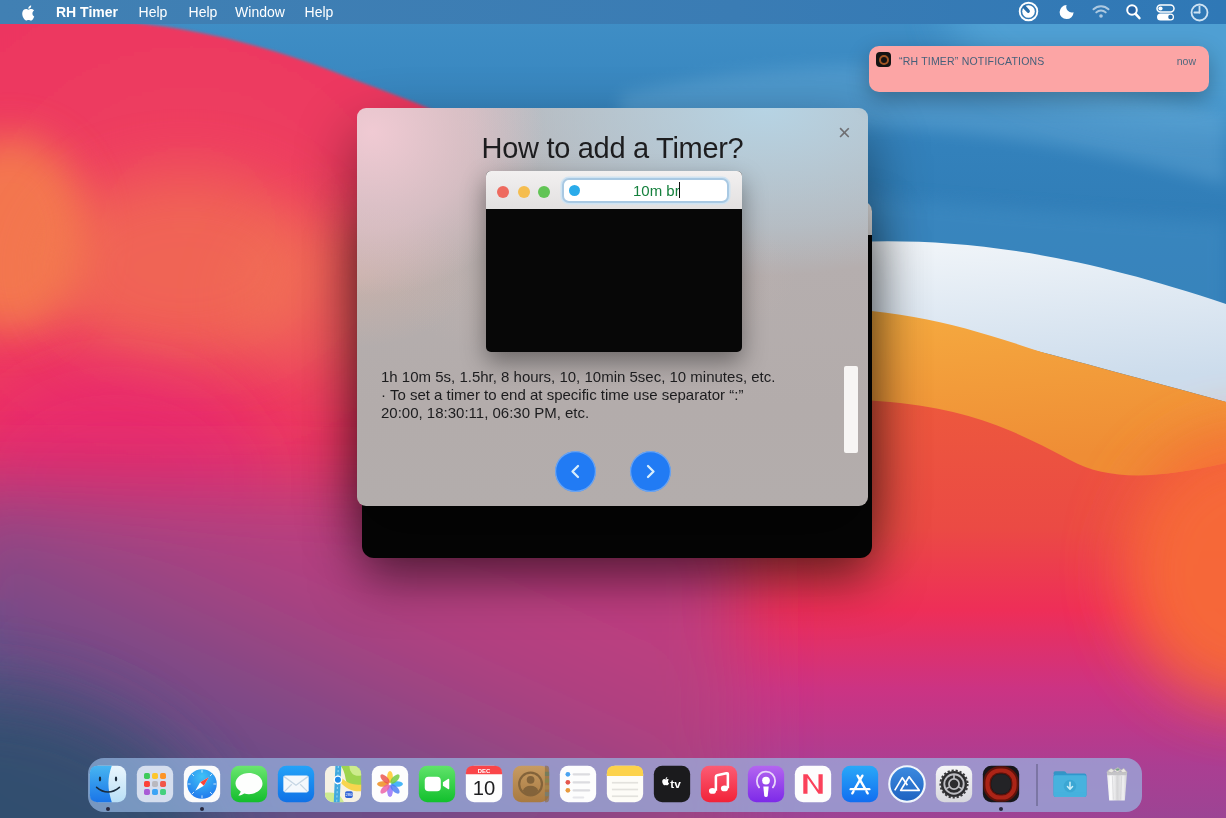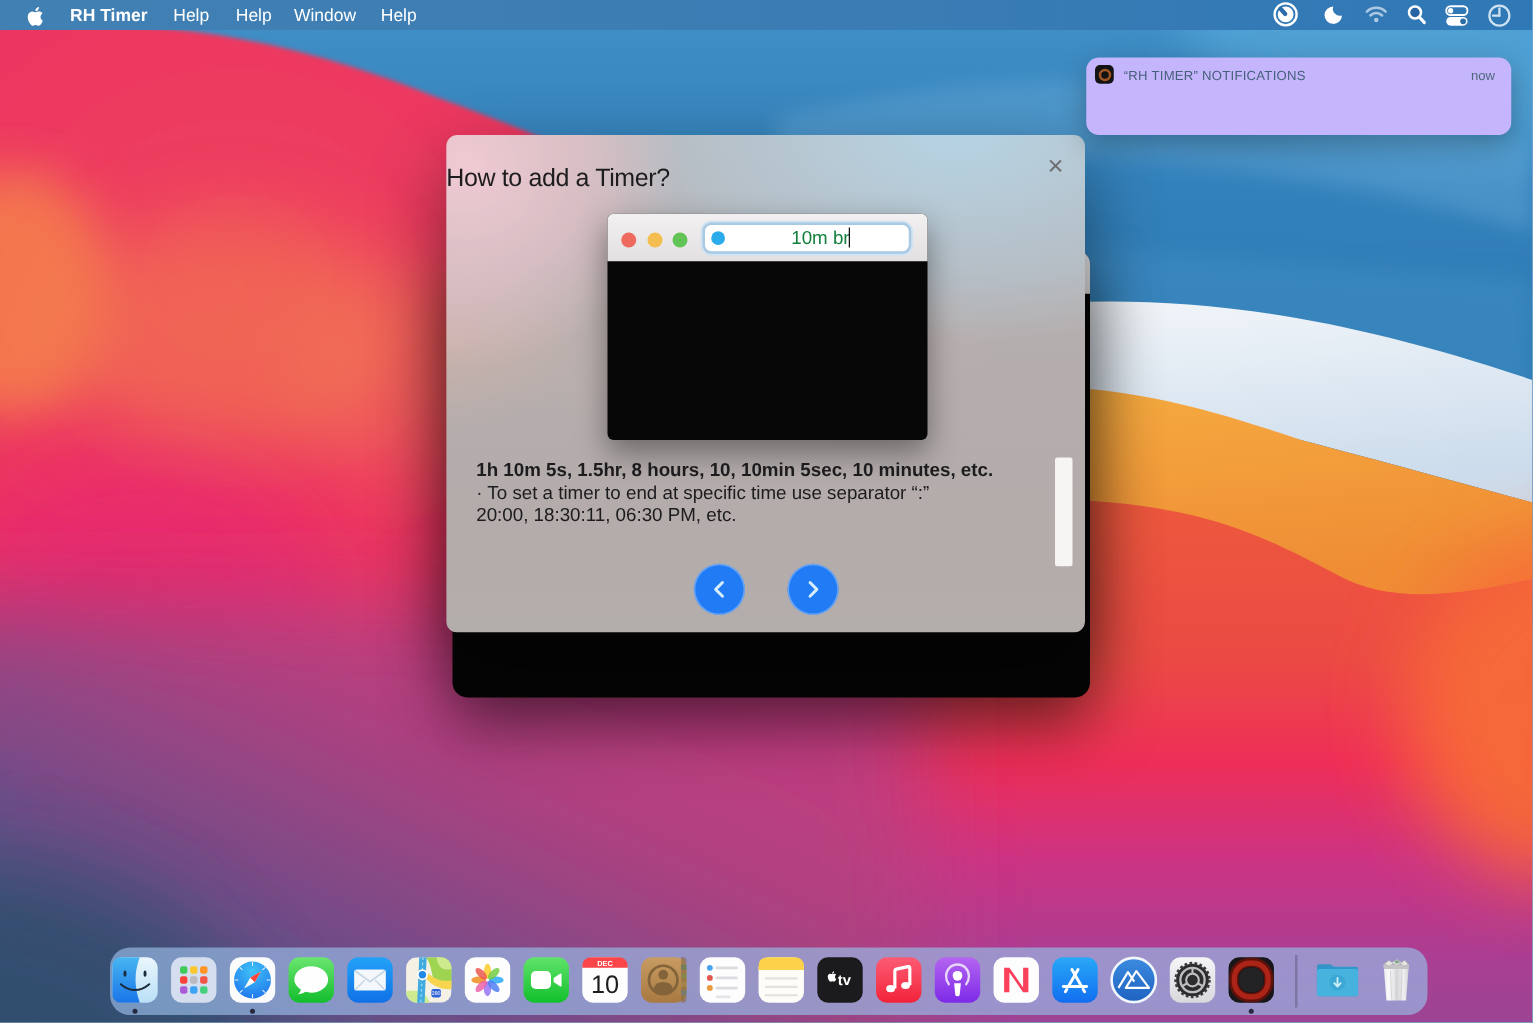--- a/index.html
+++ b/index.html
@@ -100,55 +100,55 @@
 
 <div id="dlg" class="abs" style="left:357px;top:108px;width:511px;height:398px;border-radius:9px;
   background:
     radial-gradient(ellipse 44% 54% at 3% 6%, rgba(240,202,211,1), rgba(238,200,209,.55) 45%, rgba(235,201,208,0) 76%),
     radial-gradient(ellipse 30% 24% at 0% 42%, rgba(228,182,166,.4), rgba(228,182,166,0) 75%),
     radial-gradient(ellipse 55% 30% at 45% 42%, rgba(208,184,176,.4), rgba(208,184,176,0) 75%),
     radial-gradient(ellipse 78% 54% at 80% 0%, rgba(182,213,230,.96), rgba(180,205,220,.45) 55%, rgba(179,180,183,0) 78%),
     linear-gradient(180deg, #bab3b3 0%, #b5aeae 40%, #b3acab 75%, #b3adac 100%);
   box-shadow:0 25px 60px rgba(0,0,0,.45)">
 
-  <div class="abs" style="left:0;top:24px;width:511px;text-align:left;font-size:20px;color:#1d1d1f;letter-spacing:-0.3px">How to add a Timer?</div>
+  <div class="abs" style="left:0;top:24px;width:511px;text-align:center;font-size:29px;color:#1d1d1f;letter-spacing:-0.3px">How to add a Timer?</div>
   <div class="abs" style="left:481px;top:12px;font-size:22px;color:#6e6e71;font-weight:400">×</div>
 
   <div class="abs" style="left:129px;top:63px;width:256px;height:181px;border-radius:5px;background:#070707;box-shadow:0 10px 25px rgba(0,0,0,.4)">
     <div class="abs" style="left:0;top:0;width:256px;height:38px;border-radius:5px 5px 0 0;background:linear-gradient(180deg,#f2f0f0,#e2e0e0)"></div>
     <div class="abs" style="left:11px;top:14.5px;width:12px;height:12px;border-radius:50%;background:#ee6a5f"></div>
     <div class="abs" style="left:31.8px;top:14.5px;width:12px;height:12px;border-radius:50%;background:#f5bd4f"></div>
     <div class="abs" style="left:51.5px;top:14.5px;width:12px;height:12px;border-radius:50%;background:#61c455"></div>
     <div class="abs" style="left:76px;top:7px;width:167px;height:25px;border-radius:7px;background:#fff;border:2px solid #a9c9e3;box-shadow:0 0 0 1.5px #cfe3f2"></div>
     <div class="abs" style="left:83px;top:13.5px;width:11px;height:11px;border-radius:50%;background:#2aabea"></div>
     <div class="abs" style="left:147px;top:11px;font-size:15px;color:#15803d">10m br</div>
     <div class="abs" style="left:192.5px;top:11px;width:1.5px;height:16px;background:#111"></div>
   </div>
 
   <div class="abs" style="left:24px;top:260px;width:480px;font-size:15px;line-height:17.8px;color:#1c1c1e">
-    <div style="font-weight:700">1h 10m 5s, 1.5hr, 8 hours, 10, 10min 5sec, 10 minutes, etc.</div>
+    <div style="font-weight:400">1h 10m 5s, 1.5hr, 8 hours, 10, 10min 5sec, 10 minutes, etc.</div>
     <div>· To set a timer to end at specific time use separator “:”</div>
     <div style="font-weight:400">20:00, 18:30:11, 06:30 PM, etc.</div>
   </div>
 
   <div class="abs" style="left:487px;top:258px;width:14px;height:87px;border-radius:2px;background:#f7f5f4"></div>
 
   <div class="abs" style="left:198px;top:343px;width:41px;height:41px;border-radius:50%;background:#217bf4;box-shadow:inset 0 0 0 1.2px rgba(165,200,245,.55)">
     <svg width="41" height="41">
           <polyline points="23,15 17.5,20.5 23,26" fill="none" stroke="#d7edfc" stroke-width="2.3" stroke-linecap="round" stroke-linejoin="round"></polyline>
         </svg>
   </div>
   <div class="abs" style="left:273px;top:343px;width:41px;height:41px;border-radius:50%;background:#217bf4;box-shadow:inset 0 0 0 1.2px rgba(165,200,245,.55)">
     <svg width="41" height="41">
           <polyline points="18,15 23.5,20.5 18,26" fill="none" stroke="#d7edfc" stroke-width="2.3" stroke-linecap="round" stroke-linejoin="round"></polyline>
         </svg>
   </div>
 </div>
 
-<div class="abs" style="left:869px;top:46px;width:340px;height:62px;border-radius:10px;background:#c4b5fd;box-shadow:0 8px 22px rgba(0,0,0,.28)">
+<div class="abs" style="left:869px;top:46px;width:340px;height:46px;border-radius:10px;background:#fca5a5;box-shadow:0 8px 22px rgba(0,0,0,.28)">
   <div class="abs" style="left:7px;top:6px;width:15px;height:15px;border-radius:4px;background:#131313">
     <div class="abs" style="left:2.5px;top:2.5px;width:10px;height:10px;border-radius:50%;border:2.5px solid #a05524"></div>
   </div>
   <div class="abs" style="left:30px;top:9px;font-size:10.5px;letter-spacing:0.2px;color:#46607a">“RH TIMER” NOTIFICATIONS</div>
   <div class="abs" style="right:13px;top:9px;font-size:10.5px;color:#50687e">now</div>
 </div>
 
 <div id="menubar" class="abs" style="left:0;top:0;width:1226px;height:24px;background:linear-gradient(90deg,#4180b3 0%,#3a7cb4 60%,#2f78b6 100%)">
   <svg class="abs" style="left:21px;top:4.5px" width="14" height="16" viewBox="0 0 14 16">
     <path fill="#fff" d="M11.4,8.6c0-2 1.6-2.9 1.7-3 -0.9-1.3-2.3-1.5-2.8-1.5 -1.2-0.1-2.3 0.7-2.9 0.7 -0.6,0-1.5-0.7-2.5-0.7 -1.3,0-2.5 0.8-3.1 1.9 -1.3,2.3-0.3,5.7 1,7.6 0.6,0.9 1.4,1.9 2.3,1.9 0.9,0 1.3-0.6 2.4-0.6 1.1,0 1.4,0.6 2.4,0.6 1,0 1.7-0.9 2.3-1.8 0.7-1 1-2 1-2.1C13.2,11.5 11.4,10.8 11.4,8.6zM9.5,2.8c0.5-0.6 0.8-1.5 0.7-2.3 -0.7,0-1.6,0.5-2.1,1.1 -0.5,0.5-0.9,1.4-0.8,2.2C8.2,3.9 9,3.4 9.5,2.8z"></path>

